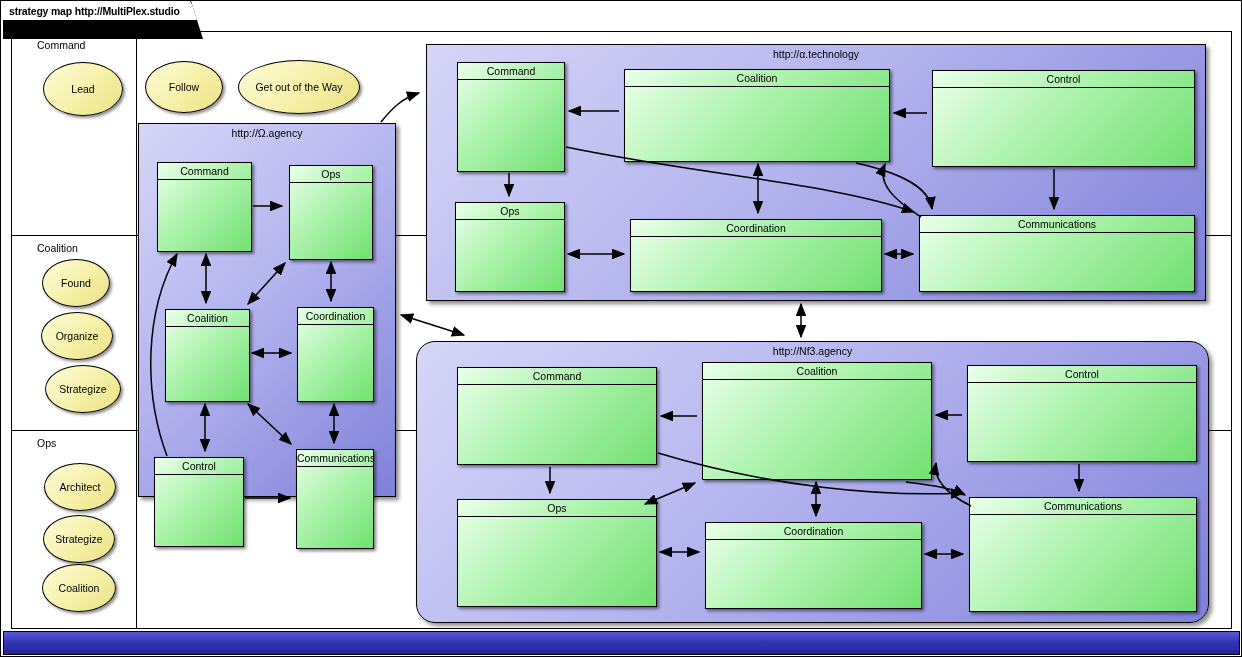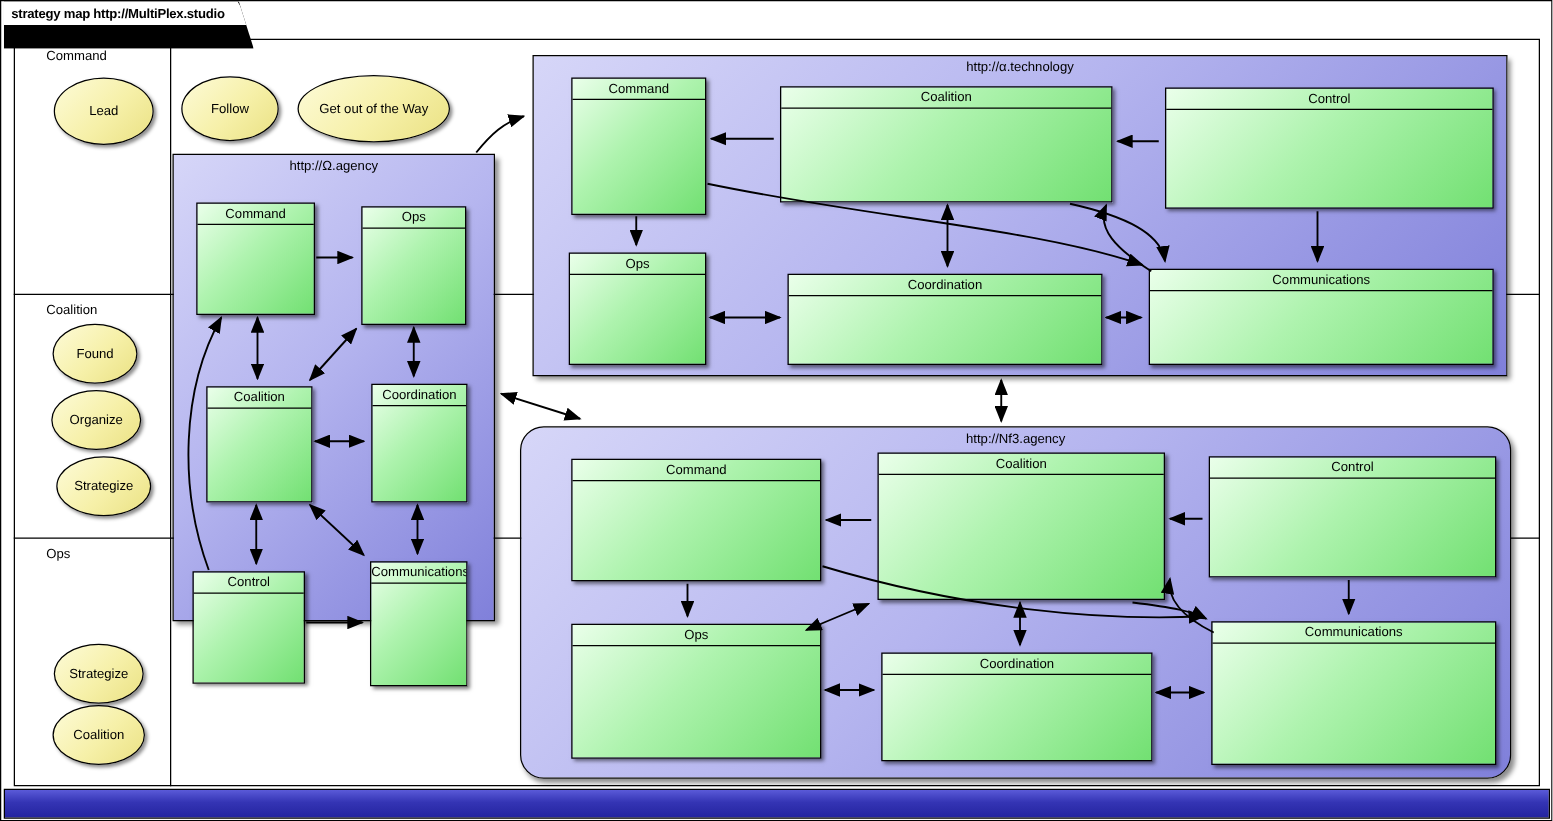--- a/index.html
+++ b/index.html
@@ -74,20 +74,23 @@
   <div class="oval" style="left:40px;top:311px;width:70px;height:46px;">
       <span>Organize</span>
     </div>
   <div class="oval" style="left:41px;top:258px;width:66px;height:46px;">
       <span>Found</span>
     </div>
   <div class="oval" style="left:44px;top:364px;width:74px;height:46px;">
       <span>Strategize</span>
     </div>
 
+  <div class="oval" style="left:43px;top:462px;width:70px;height:46px;">
+      <span>Architect</span>
+    </div>
   <div class="oval" style="left:42px;top:514px;width:70px;height:46px;">
       <span>Strategize</span>
     </div>
   <div class="oval" style="left:41px;top:563px;width:72px;height:46px;">
       <span>Coalition</span>
     </div>
 
   <div class="group" style="left:137px;top:122px;width:258px;height:374px;">
     <div class="group-title">http://Ω.agency</div>
     <div class="node" style="left:18px;top:38px;width:95px;height:90px;">

